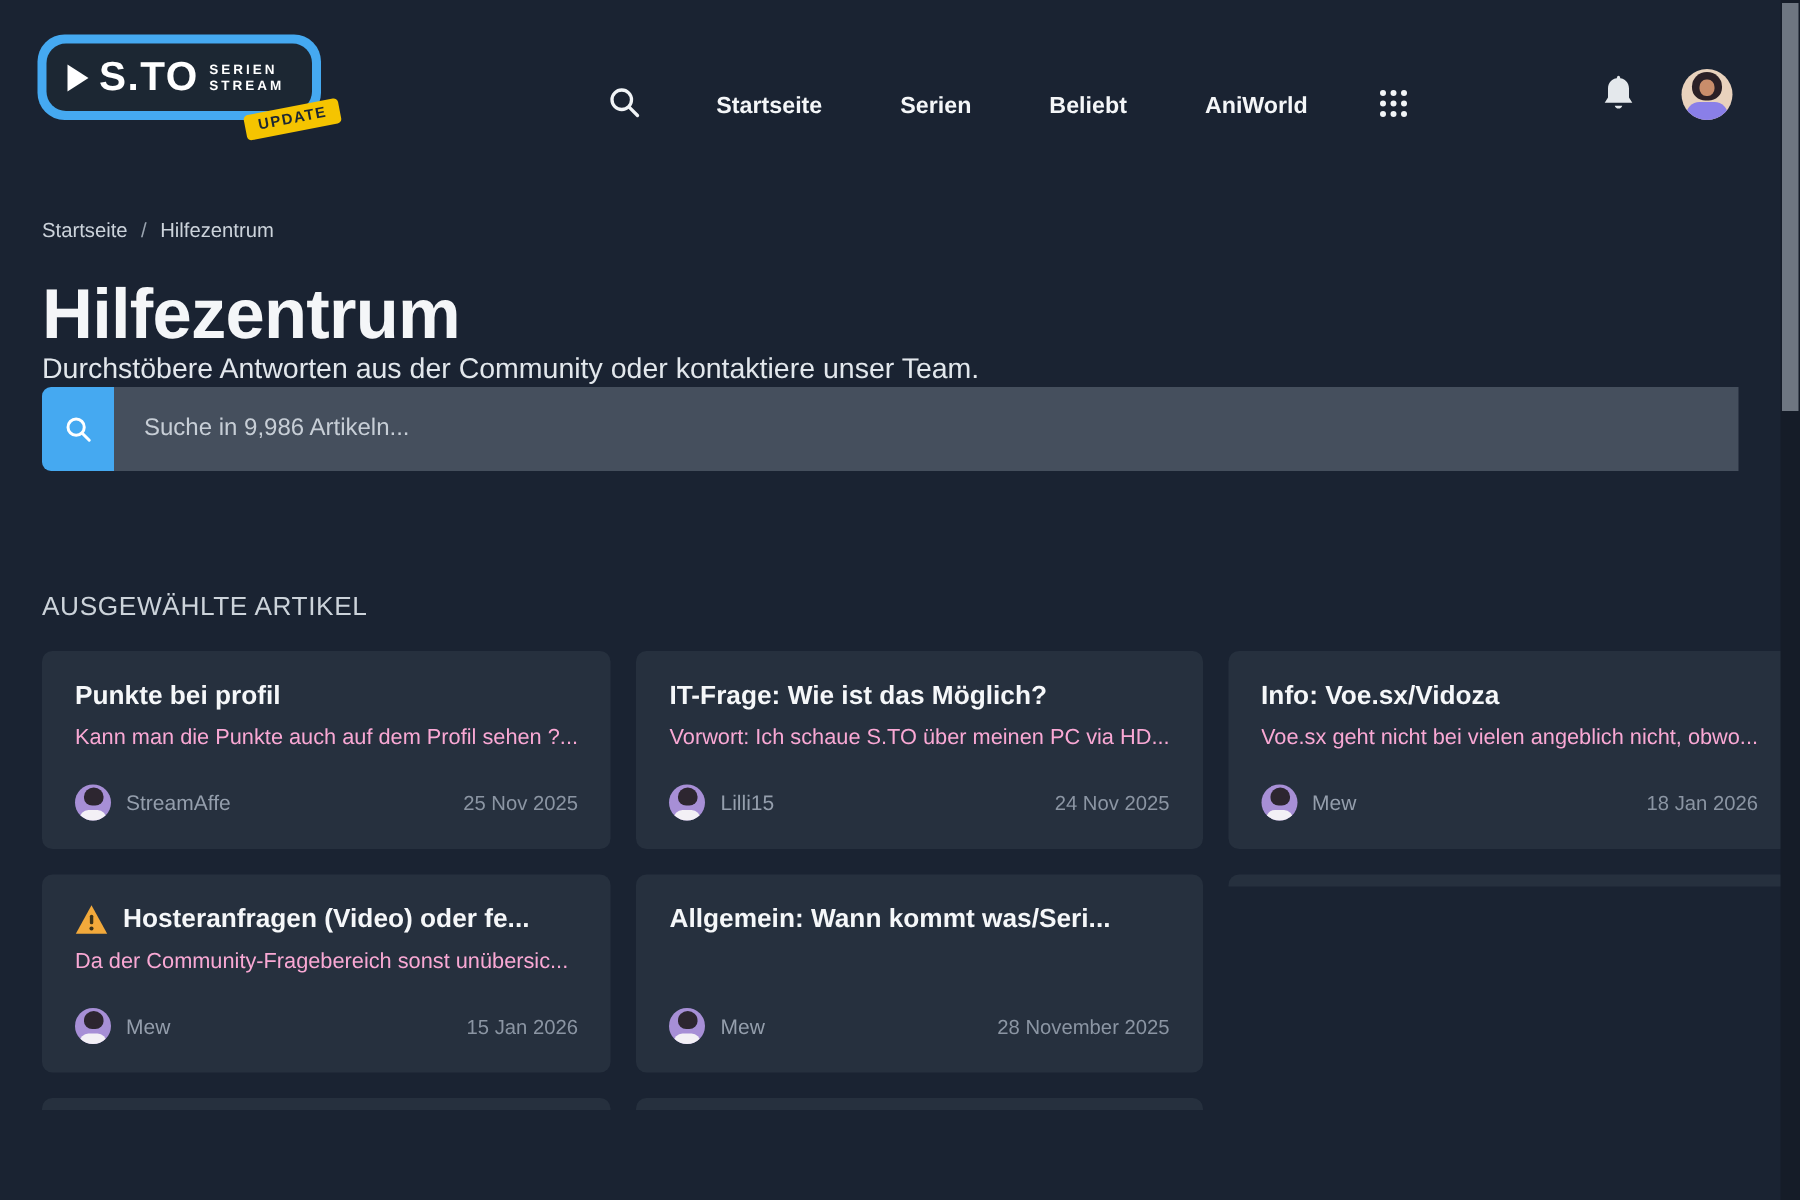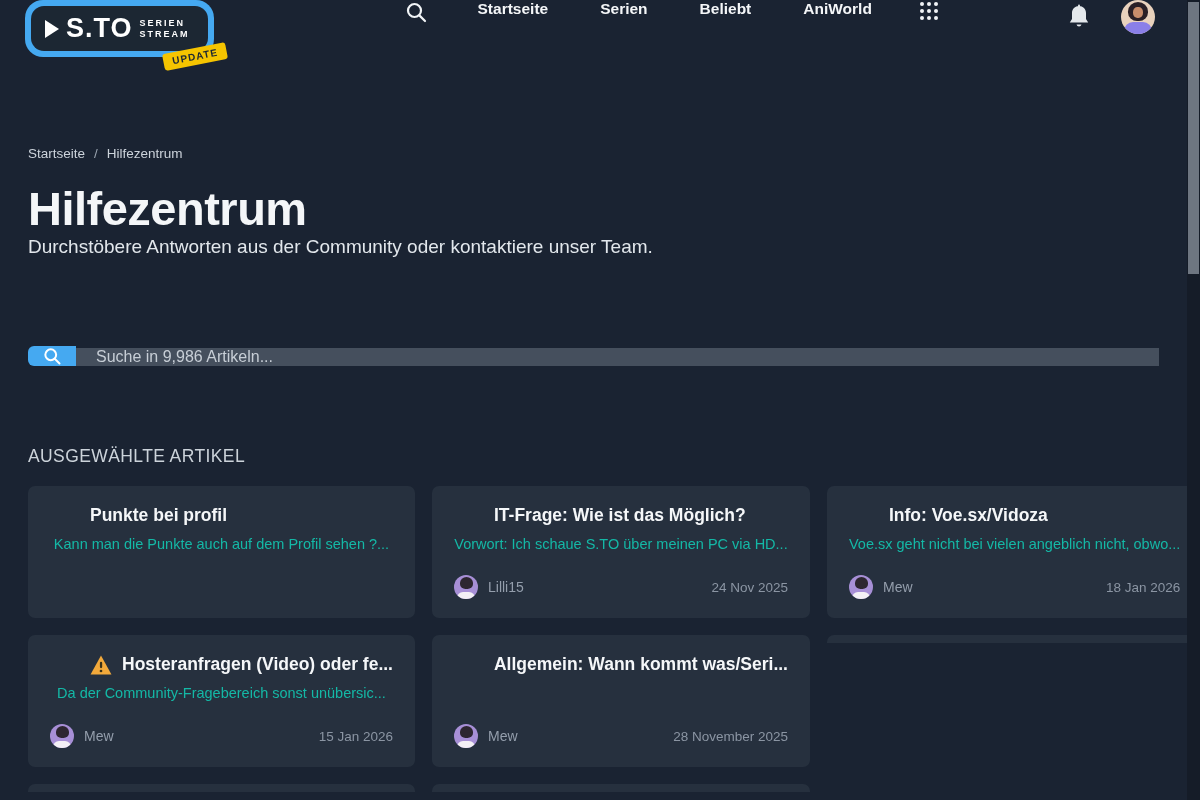--- a/index.html
+++ b/index.html
@@ -8,21 +8,21 @@
     background:#1a2332;
     font-family:"Liberation Sans", sans-serif;
     color:#eef1f4;
     position:relative;
   }
 
   
   .header {
     height:80px;
     display:flex;
-    align-items:flex-start;
+    align-items:flex-end;
     padding:0 30px 0 25px;
   }
   .logo {
     position:relative;
     background:#45a9f1;
     border-radius:18px;
     padding:6px;
     display:inline-block;
   }
   .logo-inner {
@@ -162,24 +162,22 @@
     color:#f4f6f8;
     letter-spacing:-0.5px;
   }
   .page-subtitle {
     font-size:19px;
     color:#e2e7ec;
   }
 
   
   .searchbar {
-    margin-top:68px;
-    display:flex;
-    height:40px;
-    align-items:flex-end;
+    display:flex;
+    height:56px;
   }
   .searchbar .icon-box {
     width:48px;
     background:#45a9f1;
     border-radius:6px 0 0 6px;
     display:flex;
     align-items:center;
     justify-content:center;
     flex-shrink:0;
   }
@@ -231,29 +229,27 @@
   }
   .card-title {
     display:flex;
     align-items:center;
     gap:10px;
     font-size:17.5px;
     font-weight:bold;
     color:#f5f7f9;
     white-space:nowrap;
     overflow:hidden;
-    margin-left:40px;
   }
   .card-excerpt {
     margin-top:10px;
     font-size:14.5px;
-    color:#14b8a6;
+    color:#f9a8d4;
     white-space:nowrap;
     overflow:hidden;
-    text-align:center;
   }
   .card-footer {
     margin-top:auto;
     display:flex;
     align-items:center;
     gap:10px;
   }
   .mini-avatar {
     width:24px; height:24px;
     border-radius:50%;
@@ -381,20 +377,28 @@
 
   <h2 class="section-title">AUSGEWÄHLTE ARTIKEL</h2>
 
   <div class="articles-grid">
   <div class="card">
     <div class="card-title">
 
       <span>Punkte bei profil</span>
     </div>
     <div class="card-excerpt">Kann man die Punkte auch auf dem Profil sehen ?...</div>
+    <div class="card-footer">
+      <span class="mini-avatar">
+        <span class="m-hair"></span>
+        <span class="m-body"></span>
+      </span>
+      <span class="card-author">StreamAffe</span>
+      <span class="card-date">25 Nov 2025</span>
+    </div>
   </div>
 
   <div class="card">
     <div class="card-title">
 
       <span>IT-Frage: Wie ist das Möglich?</span>
     </div>
     <div class="card-excerpt">Vorwort: Ich schaue S.TO über meinen PC via HD...</div>
     <div class="card-footer">
       <span class="mini-avatar">

